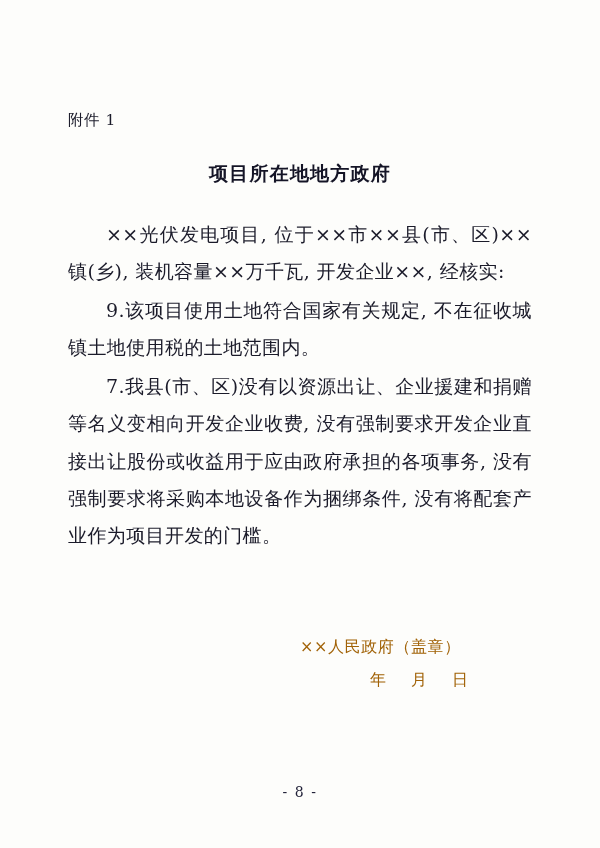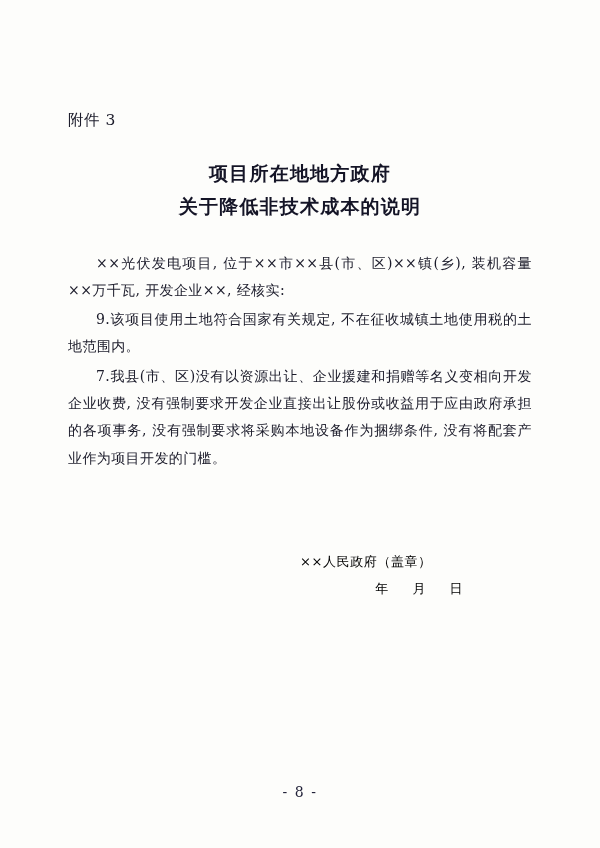--- a/index.html
+++ b/index.html
@@ -40,37 +40,37 @@
     line-height: 1.75;
     letter-spacing: 1.2px;
     color: #141426;
     margin: 16px auto 26px auto;
     width: 100%;
   }
   .doc-title .line {
     display: block;
   }
   .body-par {
-    font-size: 14px;
+    font-size: 19px;
     line-height: 1.95;
     letter-spacing: 0.4px;
     text-align: justify;
     text-justify: inter-ideograph;
     margin: 0 0 2px 0;
     color: #1b1b2a;
   }
   .indent {
     text-indent: 2em;
   }
   .signature {
     margin-top: 76px;
-    font-size: 13px;
+    font-size: 16px;
     line-height: 2.1;
     letter-spacing: 0.6px;
-    color: #000000;
+    color: #a16207;
   }
   .sig-line-1 {
     padding-left: 232px;
   }
   .sig-line-2 {
     padding-left: 248px;
     letter-spacing: 10px;
     text-align: center;
   }
   .page-number {
@@ -84,25 +84,24 @@
     color: #23233a;
   }
 </style>
 </head>
 <body>
 
 <div class="page">
 
   <div class="content">
 
-    <div class="attachment-label">附件 3</div>
+    <div class="attachment-label">附件 1</div>
 
     <div class="doc-title">
       <span class="line">项目所在地地方政府</span>
-      <span class="line">关于降低非技术成本的说明</span>
     </div>
 
     <p class="body-par indent">××光伏发电项目, 位于××市××县(市、区)××镇(乡), 装机容量××万千瓦, 开发企业××, 经核实:</p>
 
     <p class="body-par indent">9.该项目使用土地符合国家有关规定, 不在征收城镇土地使用税的土地范围内。</p>
 
     <p class="body-par indent">7.我县(市、区)没有以资源出让、企业援建和捐赠等名义变相向开发企业收费, 没有强制要求开发企业直接出让股份或收益用于应由政府承担的各项事务, 没有强制要求将采购本地设备作为捆绑条件, 没有将配套产业作为项目开发的门槛。</p>
 
     <div class="signature">
       <div class="sig-line-1">××人民政府（盖章）</div>

